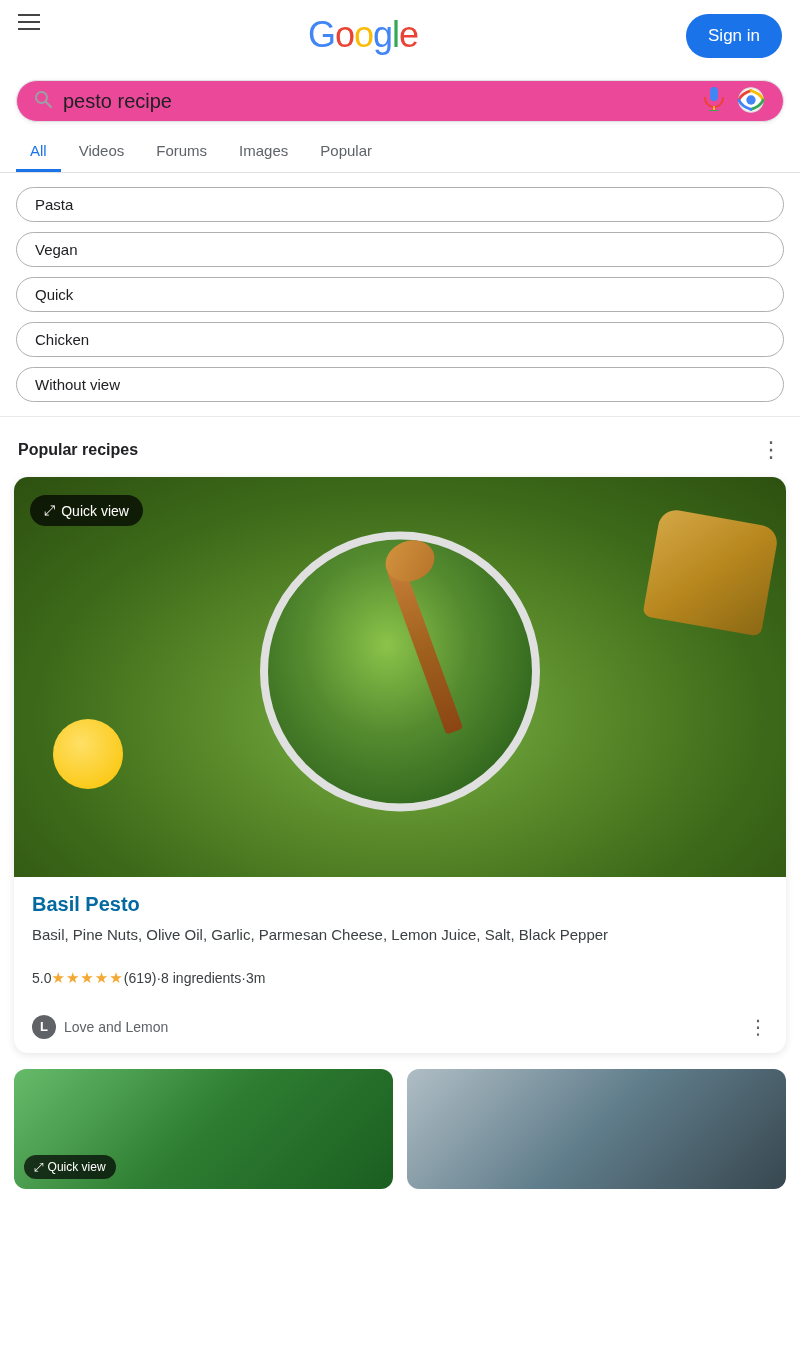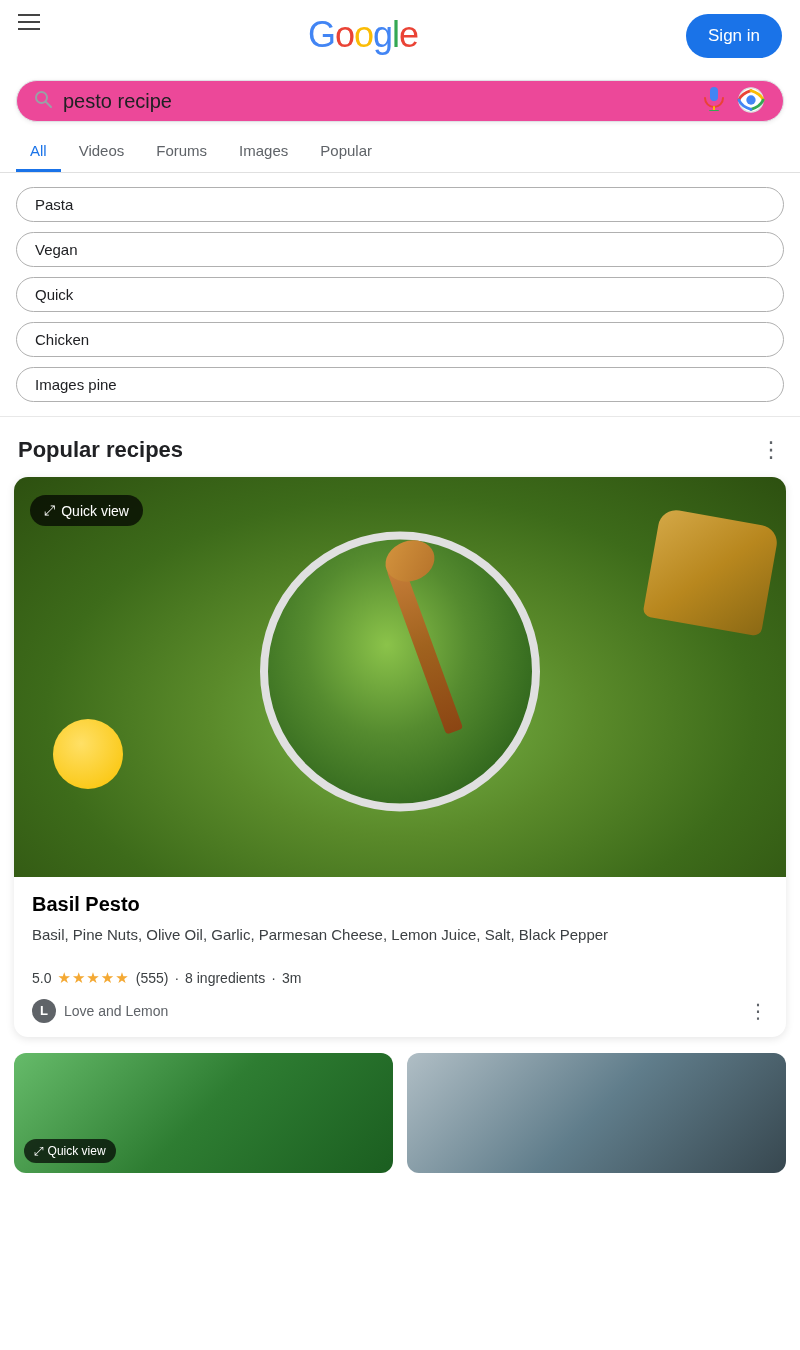--- a/index.html
+++ b/index.html
@@ -143,21 +143,21 @@
     }
 
     
     .popular-recipes-header {
       display: flex;
       justify-content: space-between;
       align-items: center;
       padding: 20px 18px 14px;
     }
     .popular-recipes-title {
-      font-size: 22px;
+      font-size: 16px;
       font-weight: 700;
       color: #202124;
     }
     .more-options-icon {
       font-size: 22px;
       color: #5f6368;
       cursor: pointer;
     }
 
     
@@ -257,37 +257,36 @@
       font-size: 14px;
     }
 
     
     .recipe-info {
       padding: 16px 18px 14px;
     }
     .recipe-title {
       font-size: 20px;
       font-weight: 600;
-      color: #000000;
+      color: #0369a1;
       margin-bottom: 8px;
       cursor: pointer;
     }
     .recipe-ingredients {
       font-size: 15px;
       color: #3c4043;
       margin-bottom: 22px;
       line-height: 1.5;
     }
     .recipe-meta {
       display: flex;
       align-items: center;
-      gap: 6px;
       font-size: 14px;
       color: #3c4043;
-      margin-bottom: 12px;
+      margin-bottom: 28px;
     }
     .stars {
       color: #f4a934;
       font-size: 15px;
       letter-spacing: 1px;
     }
     .recipe-footer {
       display: flex;
       align-items: center;
       justify-content: space-between;
@@ -414,21 +413,21 @@
   <div class="tab-item">Forums</div>
   <div class="tab-item">Images</div>
   <div class="tab-item">Popular</div>
 </div>
 
 <div class="filter-chips">
   <div class="chip">Pasta</div>
   <div class="chip">Vegan</div>
   <div class="chip">Quick</div>
   <div class="chip">Chicken</div>
-  <div class="chip">Images pine</div>
+  <div class="chip">Without view</div>
 </div>
 
 <div class="popular-recipes-header">
   <h2 class="popular-recipes-title">Popular recipes</h2>
   <div class="more-options-icon">⋮</div>
 </div>
 
 <div class="recipe-card">
 
   <div class="recipe-image-wrap">
@@ -449,21 +448,21 @@
       <span>Quick view</span>
     </div>
   </div>
 
   <div class="recipe-info">
     <div class="recipe-title">Basil Pesto</div>
     <div class="recipe-ingredients">Basil, Pine Nuts, Olive Oil, Garlic, Parmesan Cheese, Lemon Juice, Salt, Black Pepper</div>
     <div class="recipe-meta">
       <span>5.0</span>
       <span class="stars">★★★★★</span>
-      <span>(555)</span>
+      <span>(619)</span>
       <span>·</span>
       <span>8 ingredients</span>
       <span>·</span>
       <span>3m</span>
     </div>
     <div class="recipe-footer">
       <div class="source-info">
         <div class="source-avatar">L</div>
         <span>Love and Lemon</span>
       </div>

